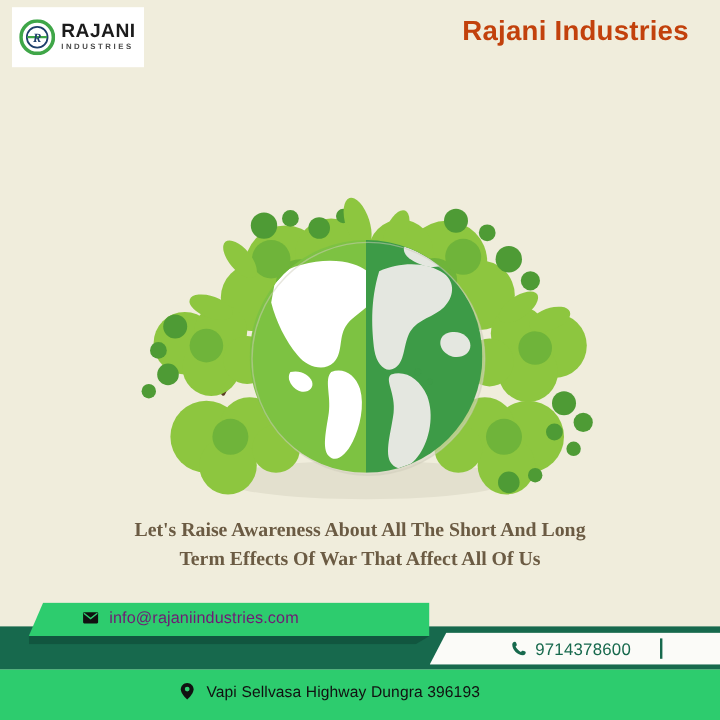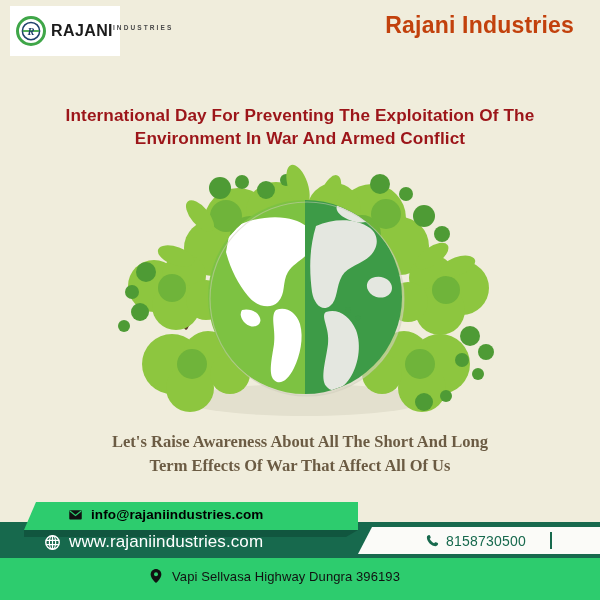--- a/index.html
+++ b/index.html
@@ -13,21 +13,21 @@
   .poster{position:absolute;inset:0;background:#F0EDDC;}
 
   
   .header{position:absolute;left:0;top:0;width:600px;height:62px;}
   .logo-box{
     position:absolute;left:10px;top:6px;width:110px;height:50px;
     background:#FFFFFF;display:flex;align-items:center;gap:5px;padding-left:6px;
     box-sizing:border-box;
   }
   .logo-mark{width:30px;height:30px;flex:0 0 30px;position:relative;}
-  .logo-words{display:flex;flex-direction:row;line-height:1;}
+  .logo-words{display:flex;flex-direction:column;line-height:1;}
   .logo-title{font-size:16px;font-weight:bold;color:#1B1B1B;letter-spacing:.4px;}
   .logo-sub{font-size:6.5px;font-weight:600;color:#4A4A4A;letter-spacing:2.1px;margin-top:2px;}
   .brand-title{
     position:absolute;right:26px;top:12px;
     font-size:23px;font-weight:bold;color:#c2410c;letter-spacing:.2px;
   }
 
   
   .headline{
     position:absolute;left:50%;transform:translateX(-50%);top:104px;
@@ -66,21 +66,21 @@
     clip-path:polygon(14px 0,242px 0,242px 27px,0 27px);
   }
   .band-address{
     position:absolute;left:0;top:62px;width:600px;height:42px;background:#2DCC6E;
   }
   .row{position:absolute;display:flex;align-items:center;gap:8px;}
   .row-email{left:68px;top:11px;}
   .row-web{left:44px;top:36px;}
   .row-phone{left:425px;top:36px;gap:6px;}
   .row-addr{left:148px;top:72px;gap:8px;}
-  .t-email{font-size:13.5px;color:#000000;font-weight:700;letter-spacing:.1px;}
+  .t-email{font-size:13.5px;color:#701a75;font-weight:400;letter-spacing:.1px;}
   .t-web{font-size:17px;color:#FFFFFF;font-weight:500;letter-spacing:.1px;}
   .t-phone{font-size:14px;color:#17694D;font-weight:500;letter-spacing:.2px;}
   .t-addr{font-size:13px;color:#111111;font-weight:500;letter-spacing:.1px;}
   .caret{
     display:inline-block;width:2px;height:17px;background:#17694D;margin-left:18px;
   }
   .ico{display:inline-flex;align-items:center;justify-content:center;}
 </style>
 </head>
 <body>
@@ -100,21 +100,20 @@
       </span>
       <span class="logo-words">
         <span class="logo-title">RAJANI</span>
         <span class="logo-sub">INDUSTRIES</span>
       </span>
     </div>
 
     <div class="brand-title">Rajani Industries</div>
   </div>
 
-  <div class="headline">International Day For Preventing The Exploitation Of The Environment In War And Armed Conflict</div>
 
   <div class="art">
     <svg viewBox="0 0 450 275" aria-hidden="true">
       <defs>
         <clipPath id="globeClipL">
             <path d="M225 40 A97 97 0 0 0 225 234 Z"></path>
           </clipPath>
         <clipPath id="globeClipR">
             <path d="M225 40 A97 97 0 0 1 225 234 Z"></path>
           </clipPath>
@@ -298,41 +297,31 @@
     <div class="row row-email">
       <span class="ico">
         <svg viewBox="0 0 24 24" width="15" height="15" aria-hidden="true">
           <rect x="2" y="5" width="20" height="15" rx="1.5" fill="#111111"></rect>
           <path d="M3 6.5 L12 13.5 L21 6.5" fill="none" stroke="#2DCC6E" stroke-width="2"></path>
         </svg>
       </span>
       <span class="t-email">info@rajaniindustries.com</span>
     </div>
 
-    <div class="row row-web">
-      <span class="ico">
-        <svg viewBox="0 0 24 24" width="17" height="17" aria-hidden="true">
-          <circle cx="12" cy="12" r="9.5" fill="none" stroke="#FFFFFF" stroke-width="2"></circle>
-          <ellipse cx="12" cy="12" rx="4.4" ry="9.5" fill="none" stroke="#FFFFFF" stroke-width="1.7"></ellipse>
-          <path d="M2.6 9 H21.4 M2.6 15 H21.4 M12 2.5 V21.5" stroke="#FFFFFF" stroke-width="1.7"></path>
-        </svg>
-      </span>
-      <span class="t-web">www.rajaniindustries.com</span>
-    </div>
 
     <div class="row row-phone">
       <span class="ico">
         <svg viewBox="0 0 24 24" width="15" height="15" aria-hidden="true">
           <path d="M6.6 3 C8 3 8.6 5 9 6.6 C9.3 7.9 8.2 8.6 7.4 9.3
                    C8.6 12 11.8 15.2 14.6 16.5 C15.3 15.7 16 14.6 17.3 14.9
                    C18.9 15.3 21 15.9 21 17.3 C21 19.2 19.3 21 17.3 21
                    C10.2 21 3 13.7 3 6.6 C3 4.6 4.7 3 6.6 3 Z" fill="#17694D"></path>
         </svg>
       </span>
-      <span class="t-phone">8158730500</span>
+      <span class="t-phone">9714378600</span>
       <span class="caret"></span>
     </div>
 
     <div class="row row-addr">
       <span class="ico">
         <svg viewBox="0 0 24 24" width="16" height="16" aria-hidden="true">
           <path d="M12 1.6 C7.6 1.6 4 5.2 4 9.6 C4 15.6 12 22.4 12 22.4
                    C12 22.4 20 15.6 20 9.6 C20 5.2 16.4 1.6 12 1.6 Z" fill="#111111"></path>
           <circle cx="12" cy="9.4" r="3" fill="#2DCC6E"></circle>
         </svg>

